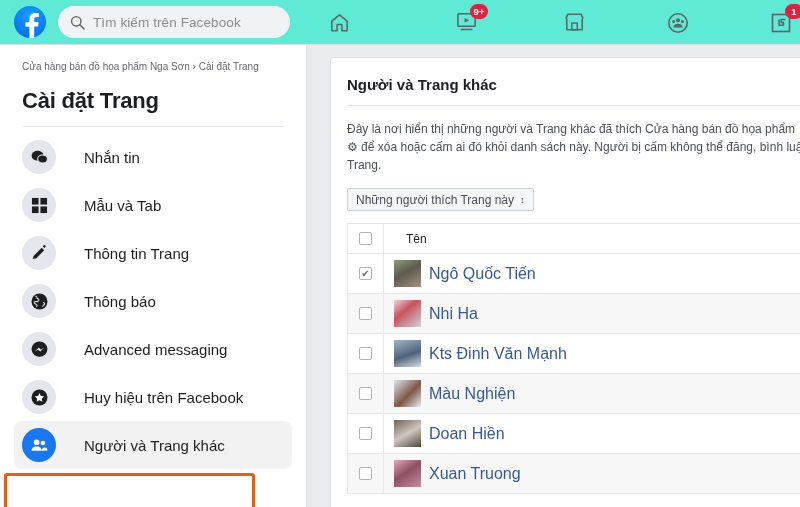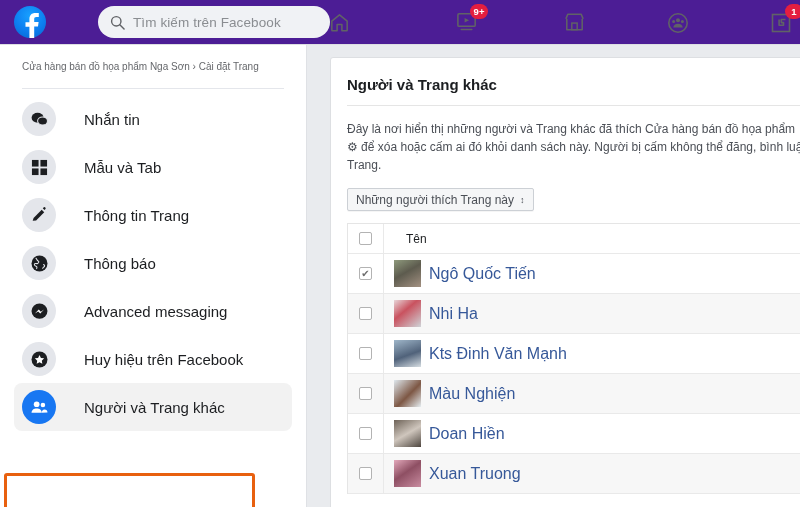--- a/index.html
+++ b/index.html
@@ -8,25 +8,24 @@
     overflow: hidden;
     background: #ffffff;
     font-family: "Liberation Sans", sans-serif;
     -webkit-font-smoothing: antialiased;
   }
   #app { position: relative; width: 800px; height: 507px; overflow: hidden; background:#e9ebee; }
 
   
   .topbar {
     position: absolute; top:0; left:0; width:800px; height:45px;
-    background:#4c1d95;
+    background:#5eead4;
     border-bottom:1px solid #dddfe2;
     display:flex; align-items:center;
     z-index: 20;
-    gap: 40px;
   }
   .fb-logo {
     margin-left:14px;
     width:32px; height:32px; border-radius:50%;
     background: radial-gradient(circle at 50% 30%, #18a1ff 0%, #0d7ef0 55%, #0866cf 100%);
     display:flex; align-items:flex-end; justify-content:center;
     flex:0 0 auto;
   }
   .fb-logo svg { display:block; }
   .search-pill {
@@ -246,20 +245,21 @@
         </svg>
         <span class="badge game">1</span>
       </div>
 
     </div>
   </div>
 
   <div class="leftpanel">
 
     <div class="breadcrumb">Cửa hàng bán đồ họa phẩm Nga Sơn › Cài đặt Trang</div>
+    <div class="page-title">Cài đặt Trang</div>
     <div class="title-rule"></div>
 
     <div class="menu">
 
       <div class="menu-item">
         <span class="m-icon">
           <svg width="19" height="19" viewBox="0 0 20 20">
             <ellipse cx="8" cy="8.2" rx="6.3" ry="5.2" fill="#1c1e21"></ellipse>
             <ellipse cx="13.2" cy="11.6" rx="5.2" ry="4.3" fill="#1c1e21" stroke="#e4e6eb" stroke-width="1.1"></ellipse>
           </svg>

